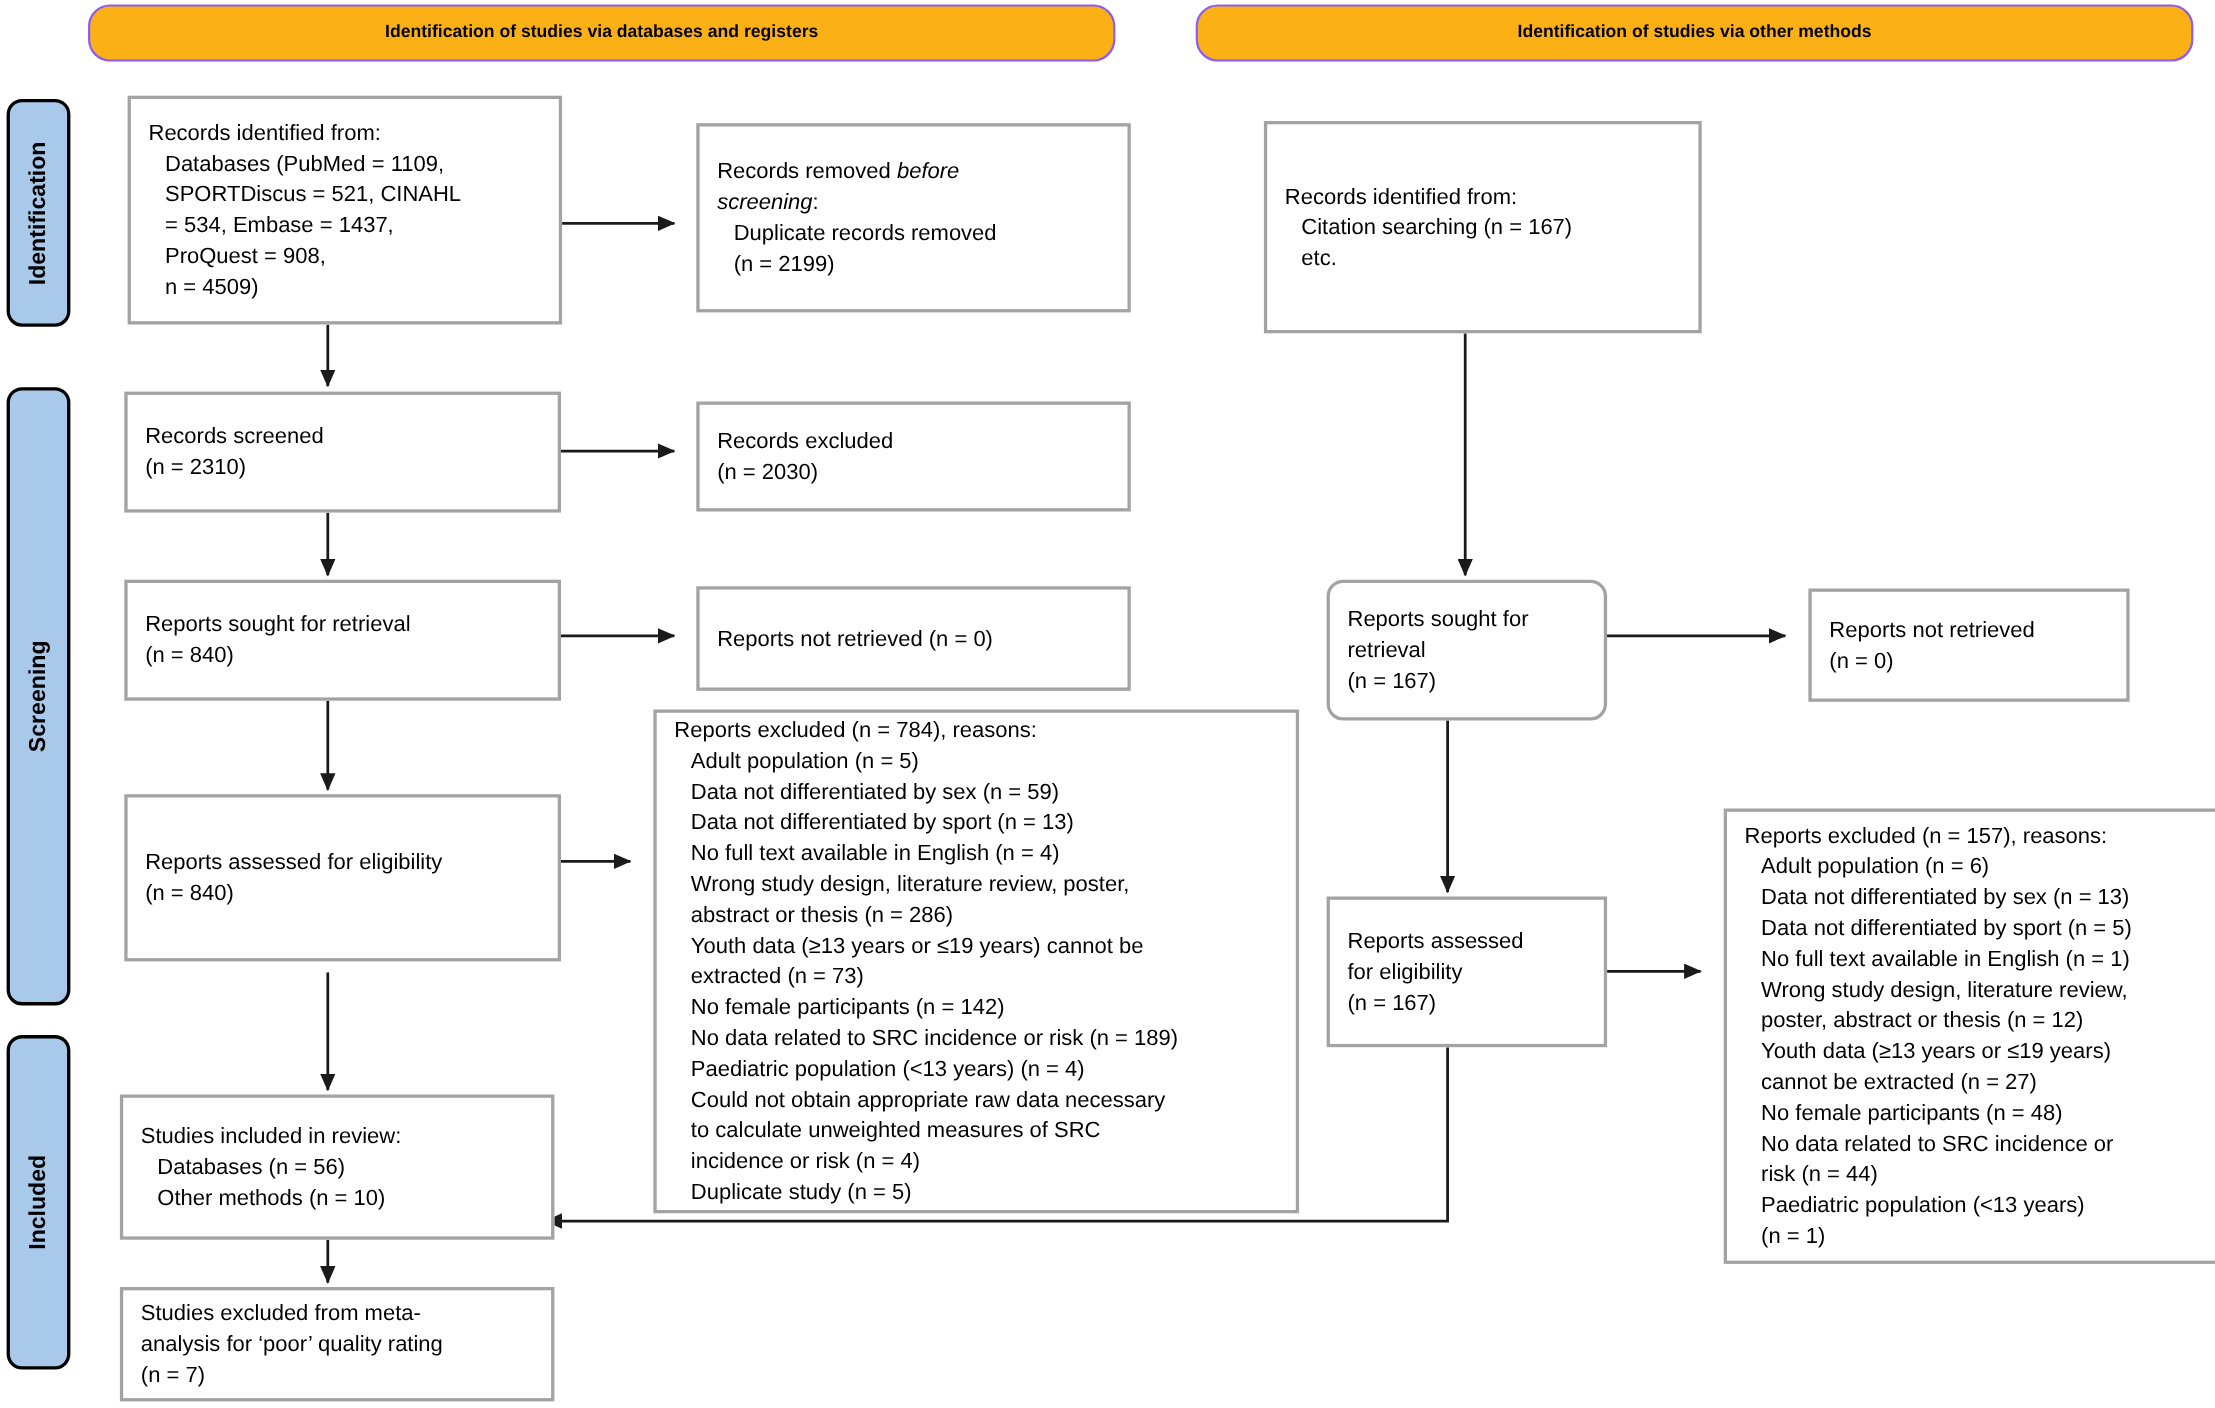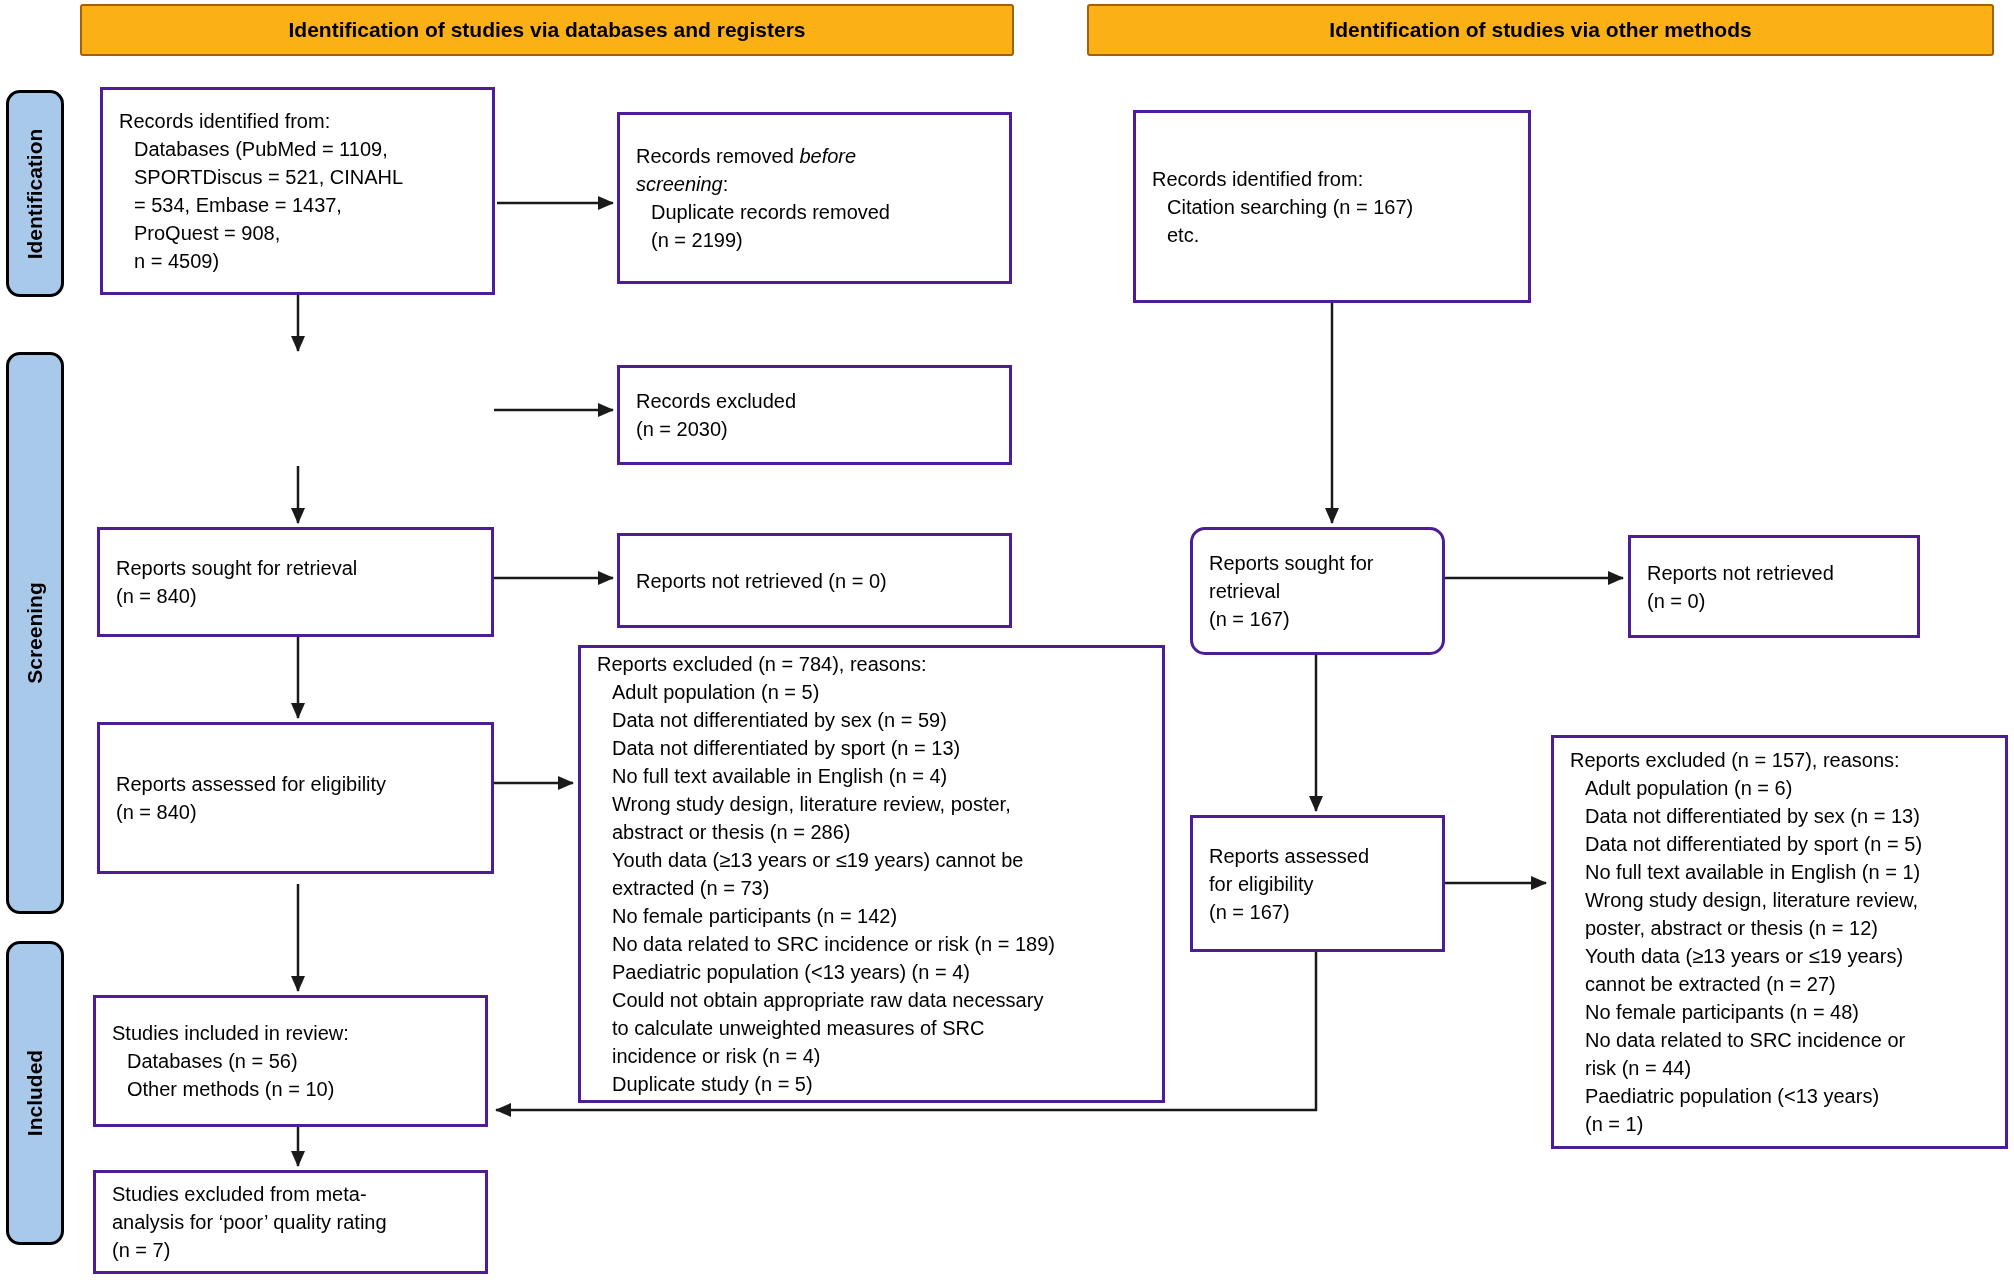--- a/index.html
+++ b/index.html
@@ -2,32 +2,32 @@
 <html><head>
 <meta charset="utf-8">
 <style>
   html,body{margin:0;padding:0;background:#fff;}
   #canvas{
     position:relative;width:2014px;height:1280px;background:#fff;
     font-family:"Liberation Sans","DejaVu Sans",sans-serif;color:#000;overflow:hidden;
   }
   .banner{
     position:absolute;display:flex;align-items:center;justify-content:center;
-    background:#FBB116;border:2px solid #a16207;border-radius:3px;
-    font-weight:bold;font-size:21px;text-align:center;
+    background:#FBB116;border:2px solid #8b5cf6;border-radius:20px;
+    font-weight:bold;font-size:16px;text-align:center;
   }
   .stage{
     position:absolute;background:#A9C9EA;border:3px solid #000;border-radius:14px;
     display:flex;align-items:center;justify-content:center;box-sizing:border-box;
   }
   .stage span{transform:rotate(-90deg);white-space:nowrap;font-weight:bold;font-size:21px;}
   .box{
-    position:absolute;background:#fff;border:3px solid #4c1d95;box-sizing:border-box;
+    position:absolute;background:#fff;border:3px solid #a3a3a3;box-sizing:border-box;
     display:flex;flex-direction:column;justify-content:center;
-    padding:6px 10px 6px 16px;font-size:20px;line-height:28px;
+    padding:6px 10px 6px 16px;font-size:20px;line-height:28px;margin-left:16px;
   }
   .line{white-space:nowrap;}
   .line.indent{padding-left:15px;}
   .it{font-style:italic;}
   svg.arrows{position:absolute;left:0;top:0;pointer-events:none;}
   svg.arrows path{stroke:#1A1A1A;stroke-width:2.5;fill:none;}
 </style>
 </head>
 <body>
 
@@ -81,20 +81,24 @@
       <div class="line indent"><span>n = 4509)</span></div>
     </div>
 
   <div class="box" style="left:617px;top:112px;width:395px;height:172px;">
       <div class="line"><span>Records removed </span><span class="it">before</span></div>
       <div class="line"><span class="it">screening</span><span>:</span></div>
       <div class="line indent"><span>Duplicate records removed</span></div>
       <div class="line indent"><span>(n = 2199)</span></div>
     </div>
 
+  <div class="box" style="left:97px;top:356px;width:397px;height:110px;">
+      <div class="line"><span>Records screened</span></div>
+      <div class="line"><span>(n = 2310)</span></div>
+    </div>
 
   <div class="box" style="left:617px;top:365px;width:395px;height:100px;">
       <div class="line"><span>Records excluded</span></div>
       <div class="line"><span>(n = 2030)</span></div>
     </div>
 
   <div class="box" style="left:97px;top:527px;width:397px;height:110px;">
       <div class="line"><span>Reports sought for retrieval</span></div>
       <div class="line"><span>(n = 840)</span></div>
     </div>

